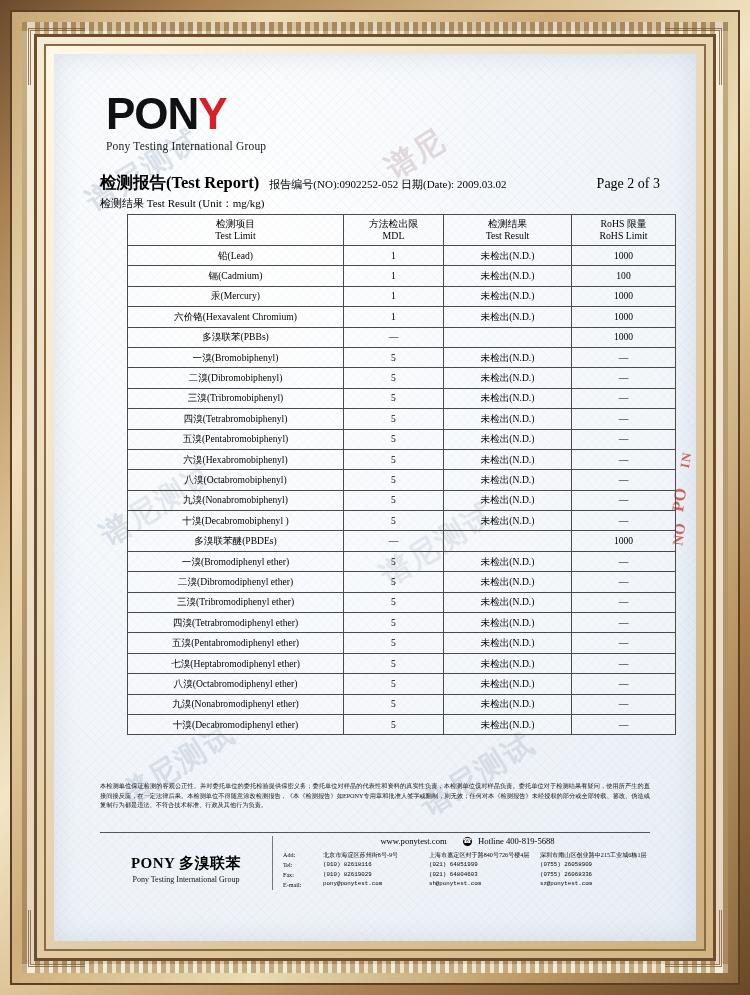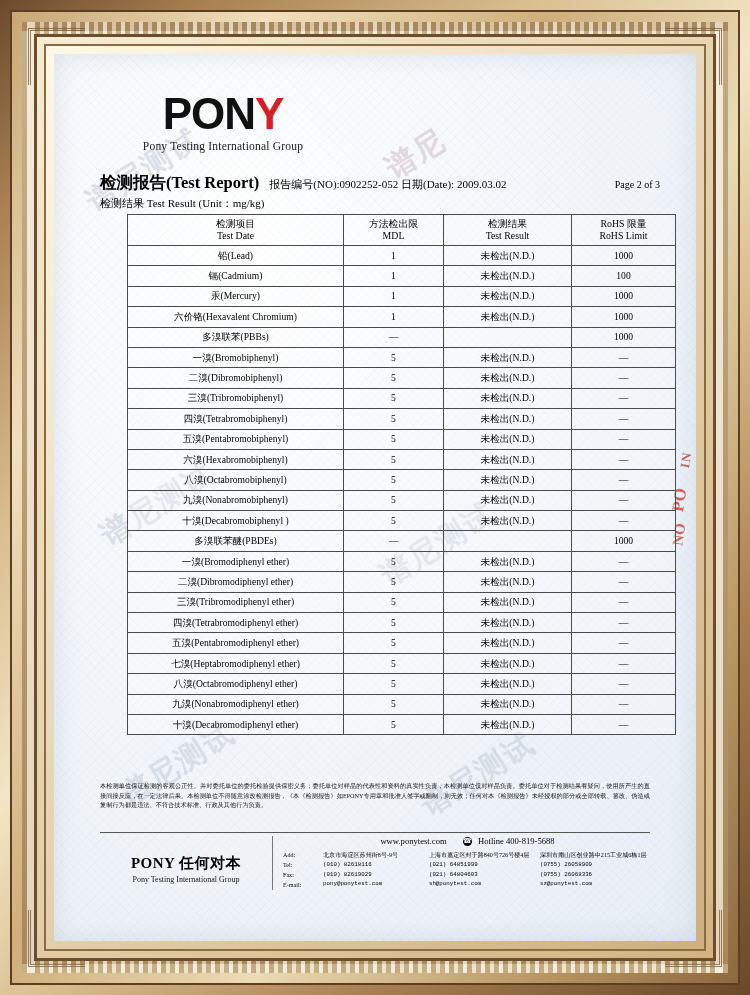--- a/index.html
+++ b/index.html
@@ -130,23 +130,23 @@
   .content {
     position: absolute;
     left: 0; top: 0;
     width: 642px; height: 887px;
     padding: 0;
   }
 
   
   .logo-block {
     position: absolute;
-    left: 64px; top: 38px;
+    left: 52px; top: 38px;
     width: 210px;
-    text-align: center;
+    text-align: left;
   }
   .logo-word {
     font-family: "Liberation Sans", sans-serif;
     font-weight: bold;
     font-size: 44px;
     letter-spacing: -1px;
     color: #111;
     line-height: 1;
     position: relative;
     display: inline-block;
@@ -177,21 +177,21 @@
   }
   .title-meta {
     font-family: "Liberation Serif", serif;
     font-size: 11px;
     color: #000;
     margin-left: 10px;
     white-space: nowrap;
   }
   .title-page {
     font-family: "Liberation Serif", serif;
-    font-size: 10px;
+    font-size: 14px;
     color: #000;
     margin-left: auto;
     white-space: nowrap;
   }
 
   .result-label {
     position: absolute;
     left: 46px; top: 142px;
     font-family: "Liberation Serif", serif;
     font-size: 11px;
@@ -356,21 +356,21 @@
         <colgroup>
           <col class="c1">
             <col class="c2">
             <col class="c3">
             <col class="c4">
         </colgroup>
         <thead>
           <tr>
             <th>
               <div>检测项目</div>
-              <div>Test Date</div>
+              <div>Test Limit</div>
             </th>
             <th>
               <div>方法检出限</div>
               <div>MDL</div>
             </th>
             <th>
               <div>检测结果</div>
               <div>Test Result</div>
             </th>
             <th>
@@ -525,21 +525,21 @@
               <td>—</td>
             </tr>
           </tbody>
       </table>
 
       <div class="disclaimer">本检测单位保证检测的客观公正性。并对委托单位的委托检验提供保密义务；委托单位对样品的代表性和资料的真实性负责，本检测单位仅对样品负责。委托单位对于检测结果有疑问，使用所产生的直接间接反应，在一定法律后果。本检测单位不得随意涂改检测报告，《本《检测报告》如ЕPONY专用章和批准人签字或翻制，则无效；任何对本《检测报告》未经授权的部分或全部转载、篡改、伪造或复制行为都是违法、不符合技术标准、行政及其他行为负责。</div>
 
       <div class="footer-rule"></div>
       <div class="footer">
         <div class="footer-left">
-          <div class="footer-brand">PONY 任何对本</div>
+          <div class="footer-brand">PONY 多溴联苯</div>
           <div class="footer-brand-sub">Pony Testing International Group</div>
         </div>
         <div class="footer-right">
           <div class="footer-web">
             <span>www.ponytest.com</span>
             <span class="tel-ico">☎</span>
             <span>Hotline 400-819-5688</span>
           </div>
           <div class="addr-grid">
             <div class="addr-labels">

